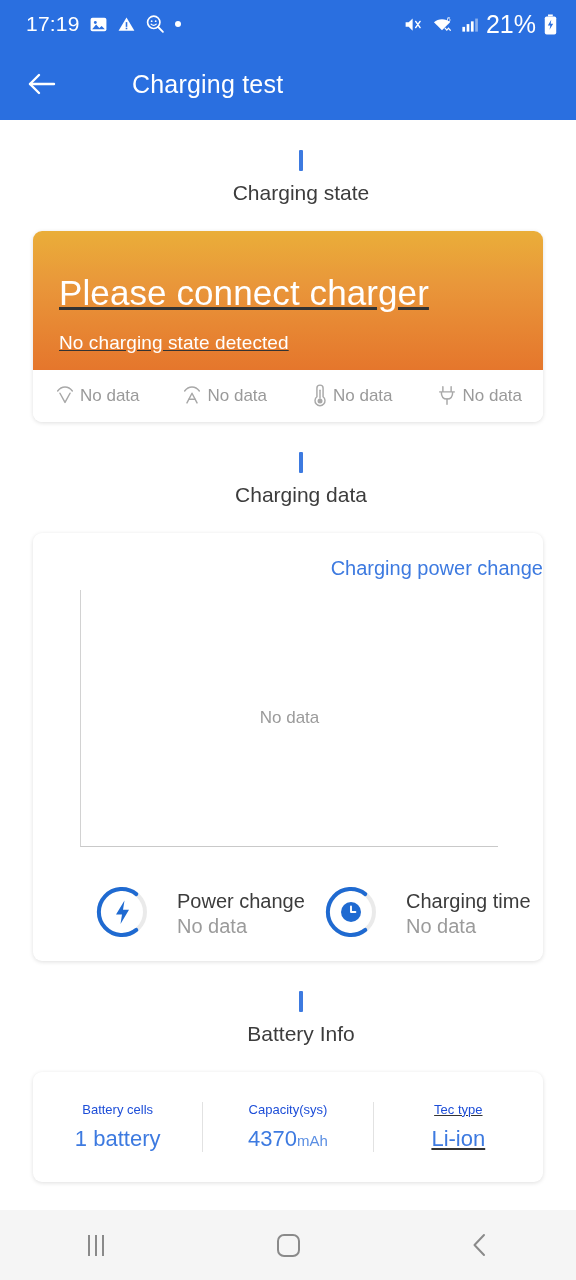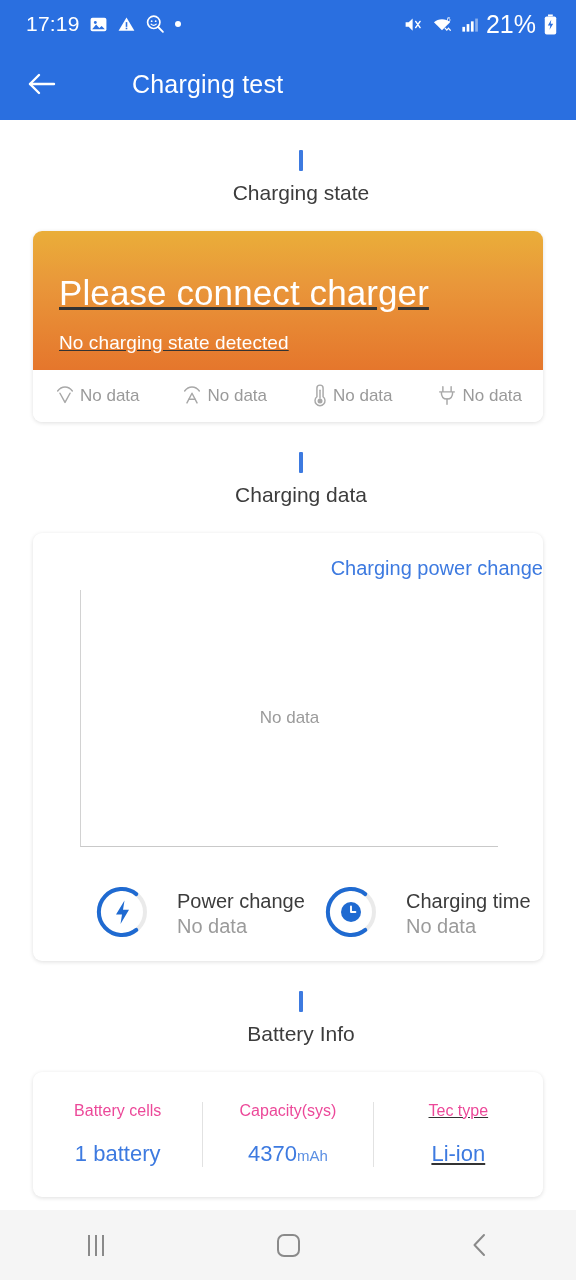--- a/index.html
+++ b/index.html
@@ -118,22 +118,22 @@
     background:#fff;
     box-shadow:0 1px 4px rgba(0,0,0,.13);
     padding:30px 0 30px 0;
     display:flex;
   }
   .batt-col{
     flex:1; text-align:center;
     border-right:1px solid #e2e2e2;
   }
   .batt-col:last-child{ border-right:none;text-decoration:underline; }
-  .batt-col .k{ font-size:16px; color:#ec4899; }
-  .batt-col .v{ font-size:22px; color:#3d7ae0; margin-top:21px; }
+  .batt-col .k{ font-size:13px; color:#1d4ed8; }
+  .batt-col .v{ font-size:22px; color:#3d7ae0; margin-top:9px; }
   .batt-col .v .unit{ font-size:15px; color:#5b8fe3; }
 
   
   .navbar{
     position:absolute; left:0; right:0; bottom:0; height:70px;
     background:#f5f5f5;
     display:flex; align-items:center;
   }
   .nav-btn{ flex:1; display:flex; align-items:center; justify-content:center; }
   .nav-recents{ display:flex; gap:5px; }

